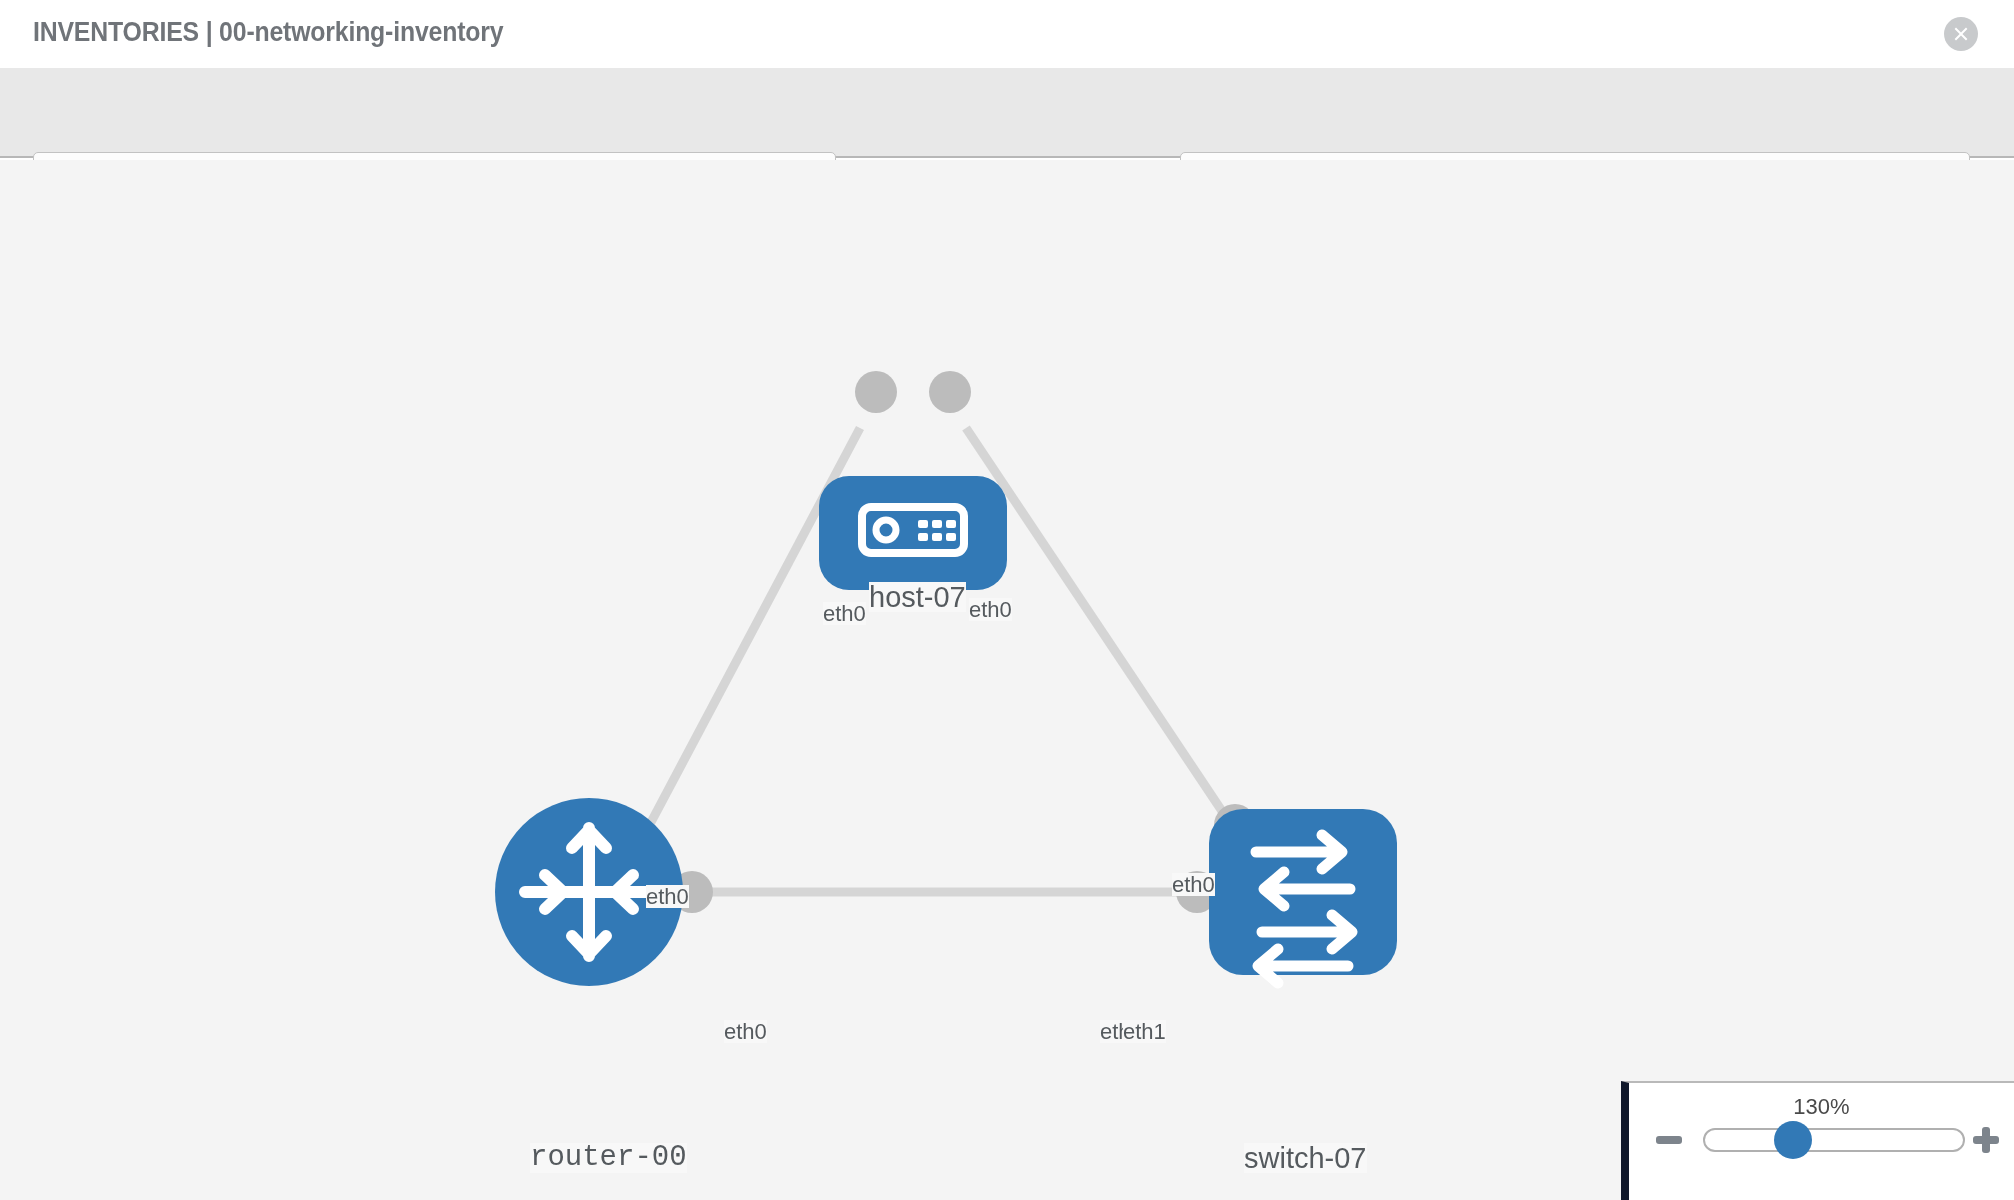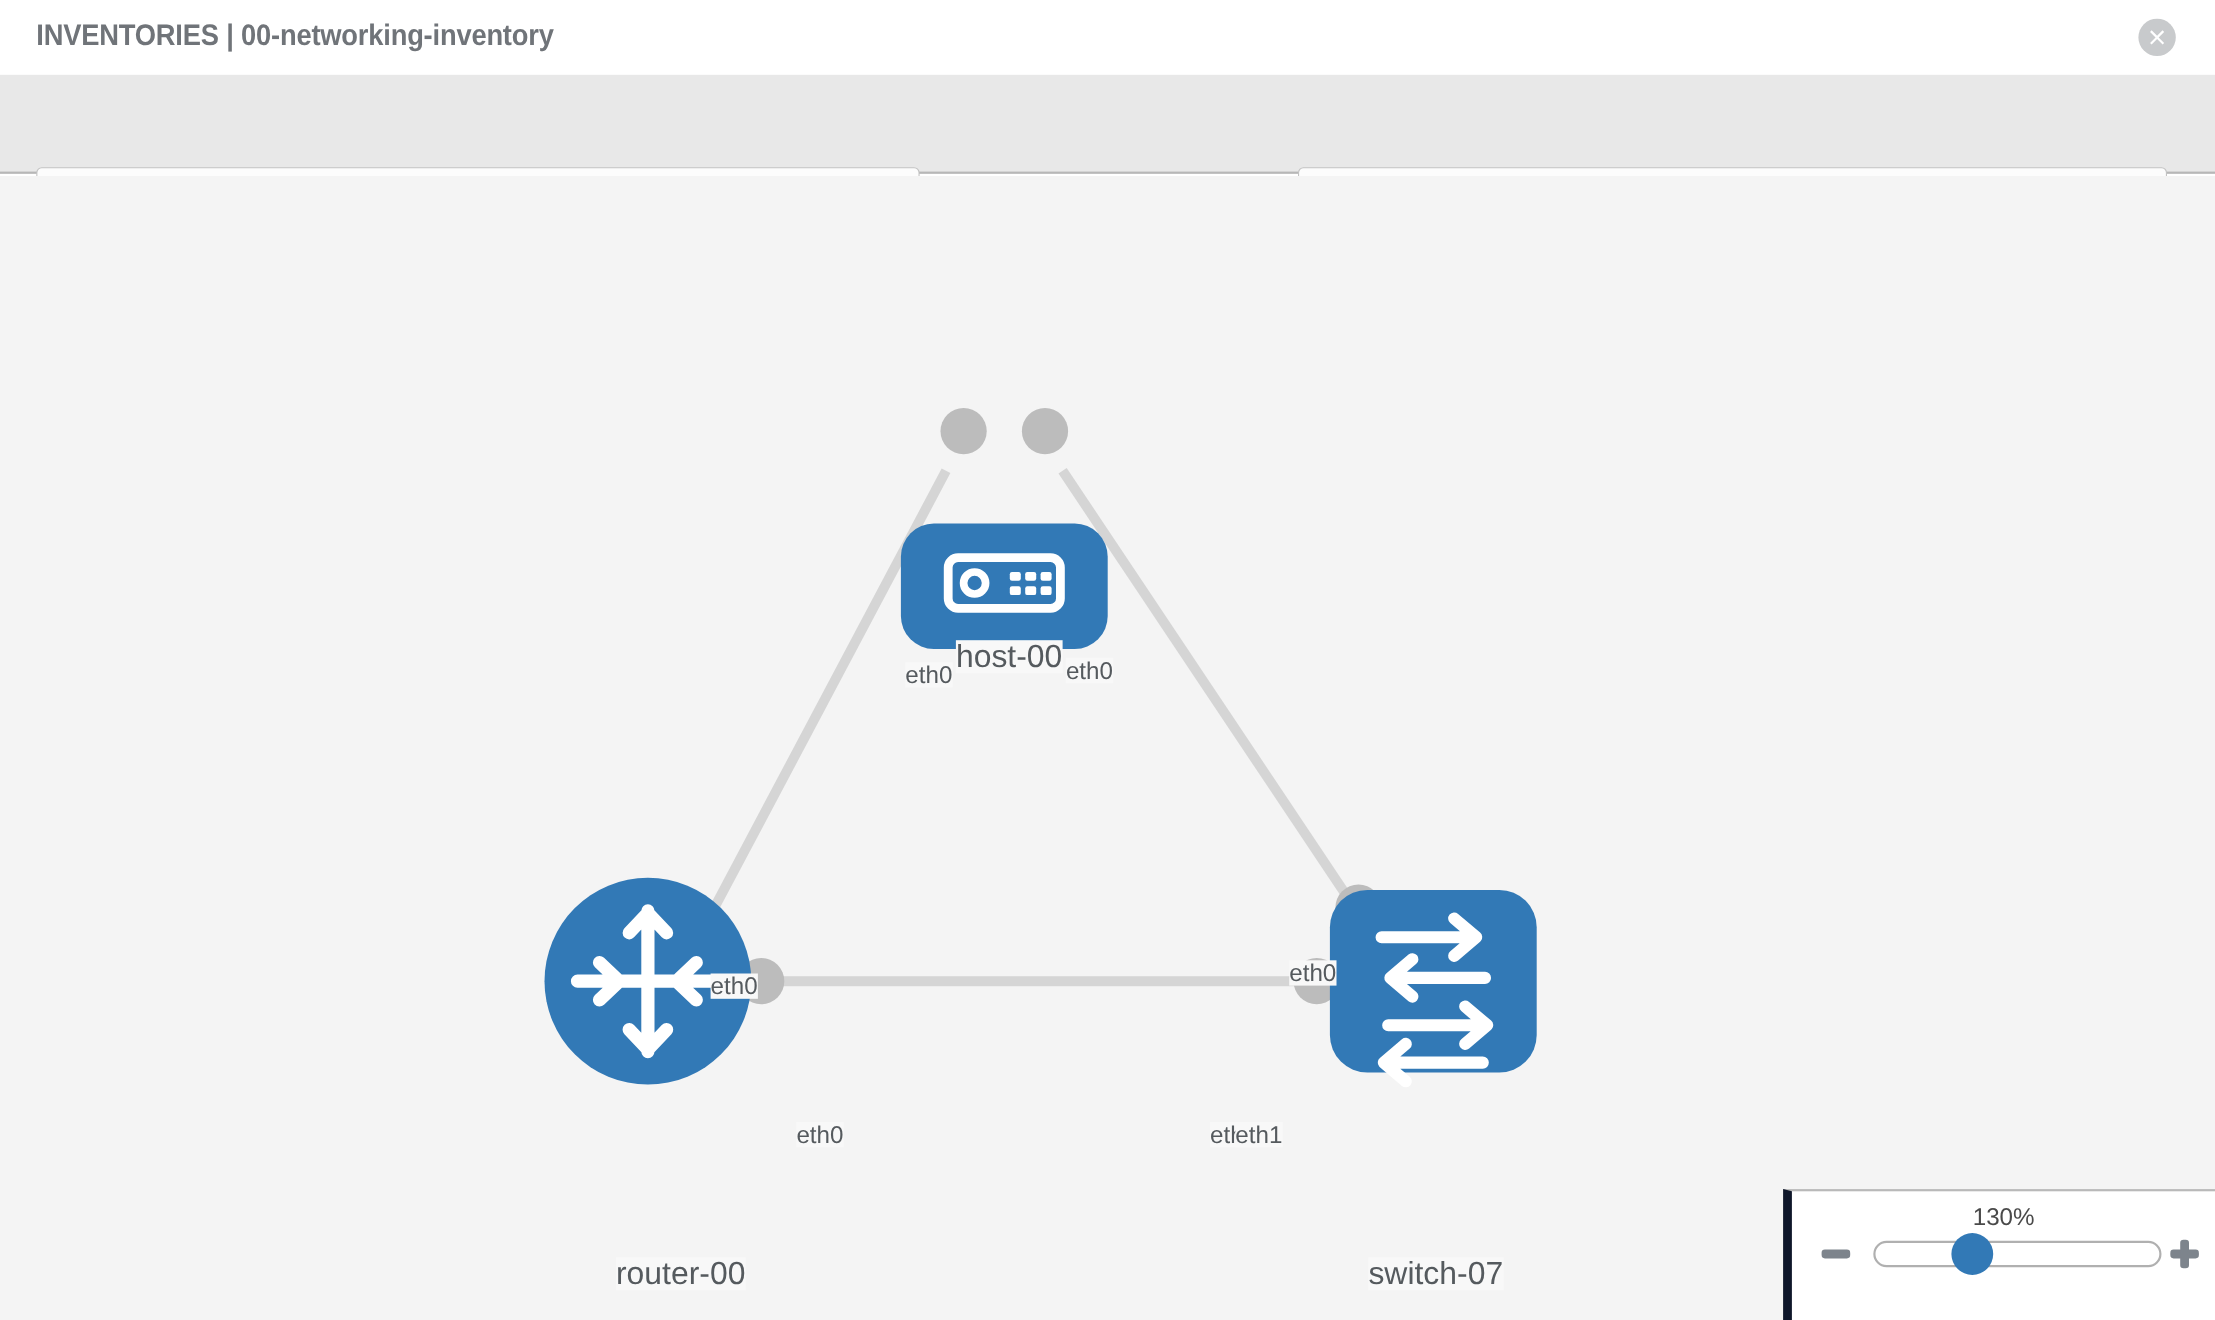--- a/index.html
+++ b/index.html
@@ -213,22 +213,22 @@
         <g stroke="#ffffff" stroke-width="11" stroke-linecap="round" stroke-linejoin="round" fill="none">
           <path d="M1256 692 L1340 692 M1322 675 L1342 692 L1322 709"></path>
           <path d="M1350 729 L1266 729 M1284 712 L1264 729 L1284 746"></path>
           <path d="M1262 772 L1350 772 M1332 755 L1352 772 L1332 789"></path>
           <path d="M1348 806 L1260 806 M1278 789 L1258 806 L1278 823"></path>
         </g>
       </g>
 
     </svg>
 
-    <div class="lbl node-label" style="left:869px; top:422px;">host-00</div>
-    <div class="lbl node-label" style="left:560px; top:983px;">router-00</div>
+    <div class="lbl node-label" style="left:869px; top:422px;">host-07</div>
+    <div class="lbl node-label" style="left:530px; top:983px;font-family:Liberation Mono, monospace;">router-00</div>
     <div class="lbl node-label" style="left:1244px; top:983px;">switch-07</div>
 
     <div class="lbl edge-label" style="left:823px;  top:442px;">eth0</div>
     <div class="lbl edge-label" style="left:969px;  top:438px;">eth0</div>
     <div class="lbl edge-label" style="left:646px;  top:725px;">eth0</div>
     <div class="lbl edge-label" style="left:1172px; top:713px;">eth0</div>
     <div class="lbl edge-label" style="left:724px;  top:860px;">eth0</div>
     <div class="lbl edge-label" style="left:1100px; top:860px;">eth0</div>
     <div class="lbl edge-label" style="left:1123px; top:860px;">eth1</div>
 

